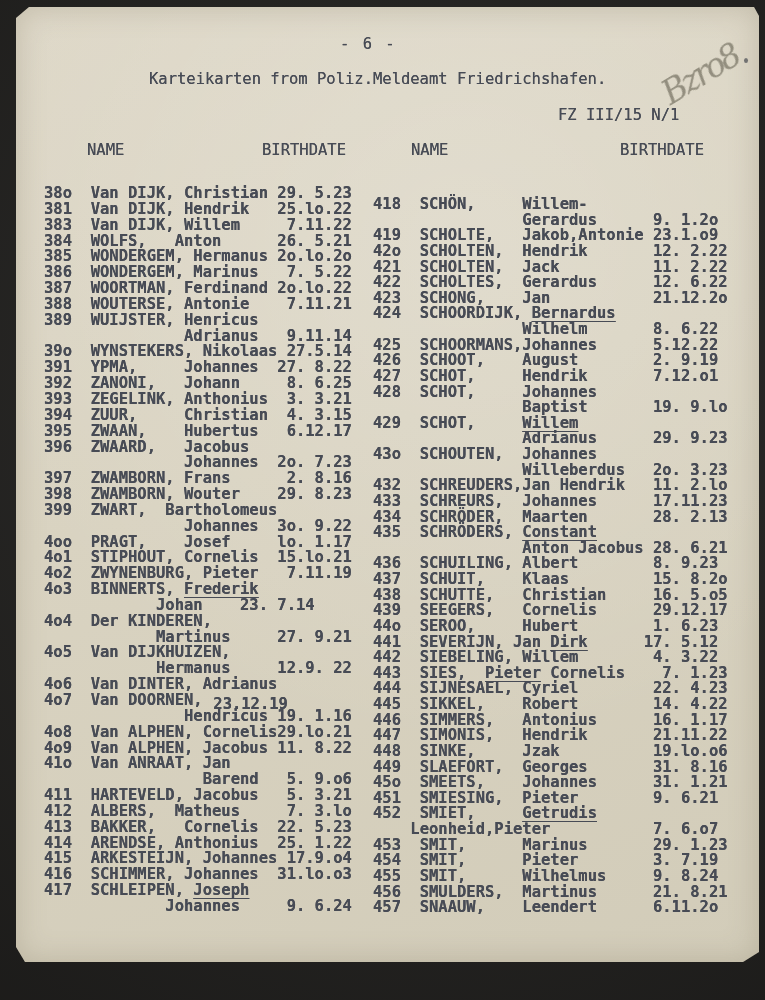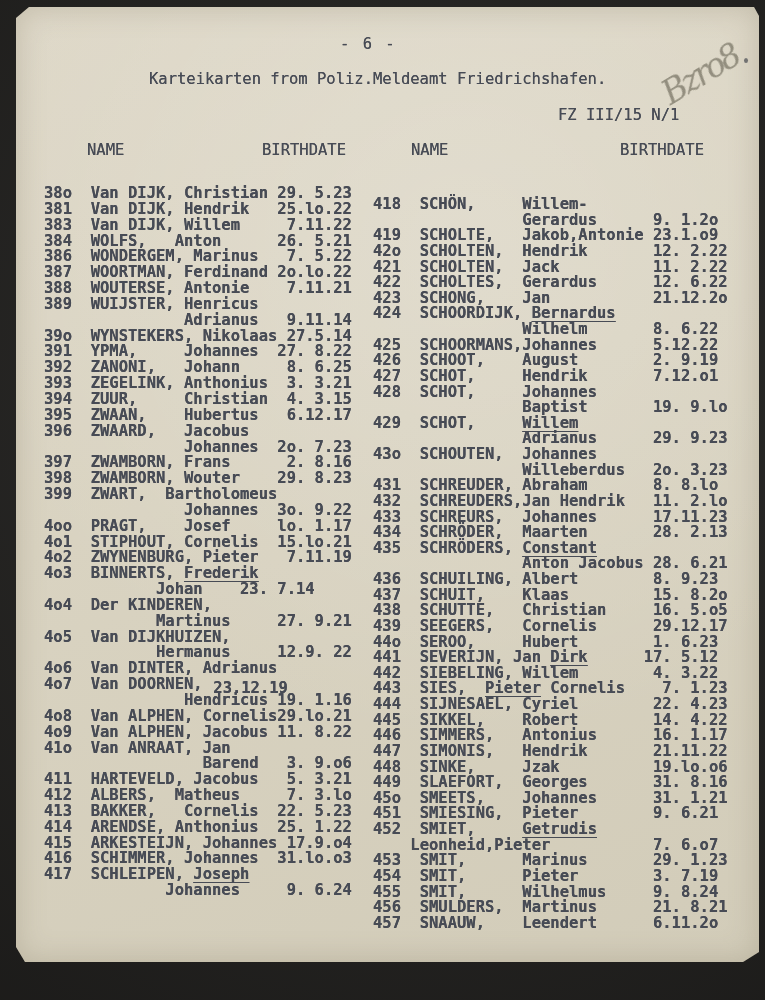--- a/index.html
+++ b/index.html
@@ -49,20 +49,21 @@
     <div class="tw ch ch1">NAME</div>
     <div class="tw ch ch2">BIRTHDATE</div>
     <div class="tw ch ch3">NAME</div>
     <div class="tw ch ch4">BIRTHDATE</div>
 
     <div class="tw col left">
         <div class="tl"><span>38o  Van DIJK, Christian 29. 5.23</span></div>
         <div class="tl"><span>381  Van DIJK, Hendrik   25.lo.22</span></div>
         <div class="tl"><span>383  Van DIJK, Willem     7.11.22</span></div>
         <div class="tl"><span>384  WOLFS,   Anton      26. 5.21</span></div>
+        <div class="tl"><span>385  WONDERGEM, Hermanus 2o.lo.2o</span></div>
         <div class="tl"><span>386  WONDERGEM, Marinus   7. 5.22</span></div>
         <div class="tl"><span>387  WOORTMAN, Ferdinand 2o.lo.22</span></div>
         <div class="tl"><span>388  WOUTERSE, Antonie    7.11.21</span></div>
         <div class="tl"><span>389  WUIJSTER, Henricus</span></div>
         <div class="tl"><span>               Adrianus   9.11.14</span></div>
         <div class="tl"><span>39o  WYNSTEKERS, Nikolaas 27.5.14</span></div>
         <div class="tl"><span>391  YPMA,     Johannes  27. 8.22</span></div>
         <div class="tl"><span>392  ZANONI,   Johann     8. 6.25</span></div>
         <div class="tl"><span>393  ZEGELINK, Anthonius  3. 3.21</span></div>
         <div class="tl"><span>394  ZUUR,     Christian  4. 3.15</span></div>
@@ -81,21 +82,21 @@
         <div class="tl"><span>4o4  Der KINDEREN,</span></div>
         <div class="tl"><span>            Martinus     27. 9.21</span></div>
         <div class="tl"><span>4o5  Van DIJKHUIZEN,</span></div>
         <div class="tl"><span>            Hermanus     12.9. 22</span></div>
         <div class="tl"><span>4o6  Van DINTER, Adrianus</span><span style="position: relative; left: -64px; top: 20px;">23.12.19</span></div>
         <div class="tl"><span>4o7  Van DOORNEN,</span></div>
         <div class="tl"><span>               Hendricus 19. 1.16</span></div>
         <div class="tl"><span>4o8  Van ALPHEN, Cornelis29.lo.21</span></div>
         <div class="tl"><span>4o9  Van ALPHEN, Jacobus 11. 8.22</span></div>
         <div class="tl"><span>41o  Van ANRAAT, Jan</span></div>
-        <div class="tl"><span>                 Barend   3. 9.o6</span></div>
+        <div class="tl"><span>                 Barend   5. 9.o6</span></div>
         <div class="tl"><span>411  HARTEVELD, Jacobus   5. 3.21</span></div>
         <div class="tl"><span>412  ALBERS,  Matheus     7. 3.lo</span></div>
         <div class="tl"><span>413  BAKKER,   Cornelis  22. 5.23</span></div>
         <div class="tl"><span>414  ARENDSE, Anthonius  25. 1.22</span></div>
         <div class="tl"><span>415  ARKESTEIJN, Johannes 17.9.o4</span></div>
         <div class="tl"><span>416  SCHIMMER, Johannes  31.lo.o3</span></div>
         <div class="tl"><span>417  SCHLEIPEN, </span><span class="u">Joseph</span></div>
         <div class="tl"><span>             Johannes     9. 6.24</span></div>
       </div>
     <div class="tw col right">
@@ -110,21 +111,20 @@
         <div class="tl"><span>                Wilhelm       8. 6.22</span></div>
         <div class="tl"><span>425  SCHOORMANS,Johannes      5.12.22</span></div>
         <div class="tl"><span>426  SCHOOT,    August        2. 9.19</span></div>
         <div class="tl"><span>427  SCHOT,     Hendrik       7.12.o1</span></div>
         <div class="tl"><span>428  SCHOT,     Johannes</span></div>
         <div class="tl"><span>                Baptist       19. 9.lo</span></div>
         <div class="tl"><span>429  SCHOT,     </span><span class="u">Willem</span></div>
         <div class="tl"><span>                Adrianus      29. 9.23</span></div>
         <div class="tl"><span>43o  SCHOUTEN,  Johannes</span></div>
         <div class="tl"><span>                Willeberdus   2o. 3.23</span></div>
-        <div class="tl"><span>431  SCHREUDER, Abraham       8. 8.lo</span></div>
         <div class="tl"><span>432  SCHREUDERS,Jan Hendrik   11. 2.lo</span></div>
         <div class="tl"><span>433  SCHREURS,  Johannes      17.11.23</span></div>
         <div class="tl"><span>434  SCHRÖDER,  Maarten       28. 2.13</span></div>
         <div class="tl"><span>435  SCHRÖDERS, </span><span class="u">Constant</span></div>
         <div class="tl"><span>                Anton Jacobus 28. 6.21</span></div>
         <div class="tl"><span>436  SCHUILING, Albert        8. 9.23</span></div>
         <div class="tl"><span>437  SCHUIT,    Klaas         15. 8.2o</span></div>
         <div class="tl"><span>438  SCHUTTE,   Christian     16. 5.o5</span></div>
         <div class="tl"><span>439  SEEGERS,   Cornelis      29.12.17</span></div>
         <div class="tl"><span>44o  SEROO,     Hubert        1. 6.23</span></div>

